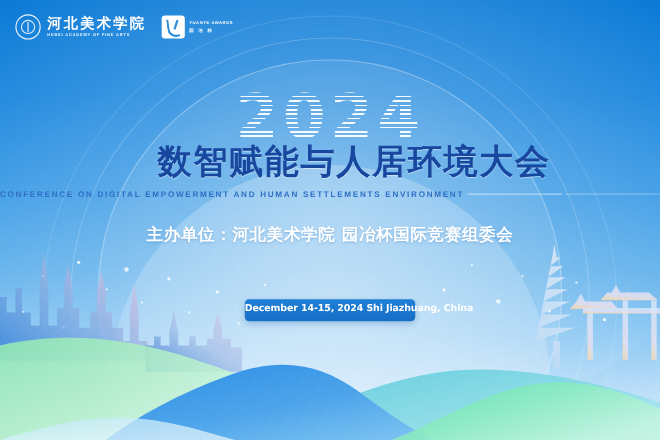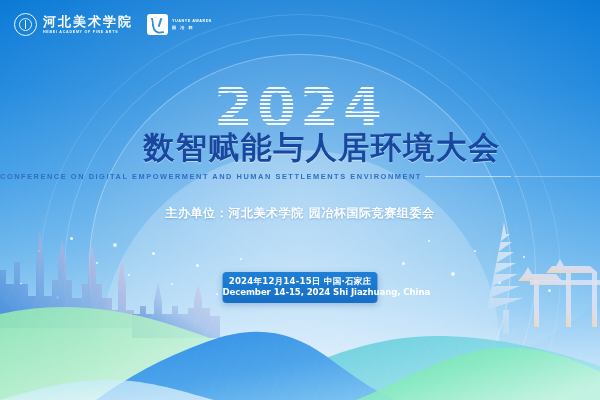--- a/index.html
+++ b/index.html
@@ -128,21 +128,21 @@
     letter-spacing:1.55px;white-space:nowrap;line-height:9px;
   }
   .rule{height:1px;background:rgba(255,255,255,.55);}
   .rule.w1{width:352px;}
   .rule.w2{width:352px;background:rgba(255,255,255,.32);}
 
   
   .org{
     position:absolute;left:0;right:0;top:207px;text-align:center;
     font-family:"DejaVu Sans","Liberation Sans",sans-serif;
-    font-size:12px;font-weight:700;color:#ffffff;
+    font-size:15px;font-weight:700;color:#ffffff;
     letter-spacing:.6px;white-space:nowrap;line-height:13px;
     text-shadow:0 1px 2px rgba(40,110,180,.35);
   }
 
   
   .date-band{
     position:absolute;left:50%;transform:translateX(-50%);
     top:272px;width:155px;padding:4px 0 5px;
     background:linear-gradient(180deg,#1f7fd6 0%,#166fc6 100%);
     border-radius:4px;text-align:center;
@@ -220,21 +220,20 @@
 
   <div class="sub-wrap">
     <div class="subtitle">CONFERENCE ON DIGITAL EMPOWERMENT AND HUMAN SETTLEMENTS ENVIRONMENT</div>
     <div class="rule w1"></div>
     <div class="rule w2"></div>
   </div>
 
   <div class="org">主办单位：河北美术学院  园冶杯国际竞赛组委会</div>
 
   <div class="date-band">
-    <div class="date-cn">2024年12月14-15日  中国·石家庄</div>
     <div class="date-en">December 14-15, 2024 Shi Jiazhuang, China</div>
   </div>
 
   <div class="scene">
     <svg width="600" height="190" viewBox="0 0 600 190" xmlns="http://www.w3.org/2000/svg">
       <defs>
         <linearGradient id="castleG" x1="0" y1="1" x2="1" y2="0">
           <stop offset="0%" stop-color="#2f7fd8" stop-opacity=".85"></stop>
           <stop offset="45%" stop-color="#7fa8e0" stop-opacity=".70"></stop>
           <stop offset="80%" stop-color="#d8b9dd" stop-opacity=".62"></stop>

